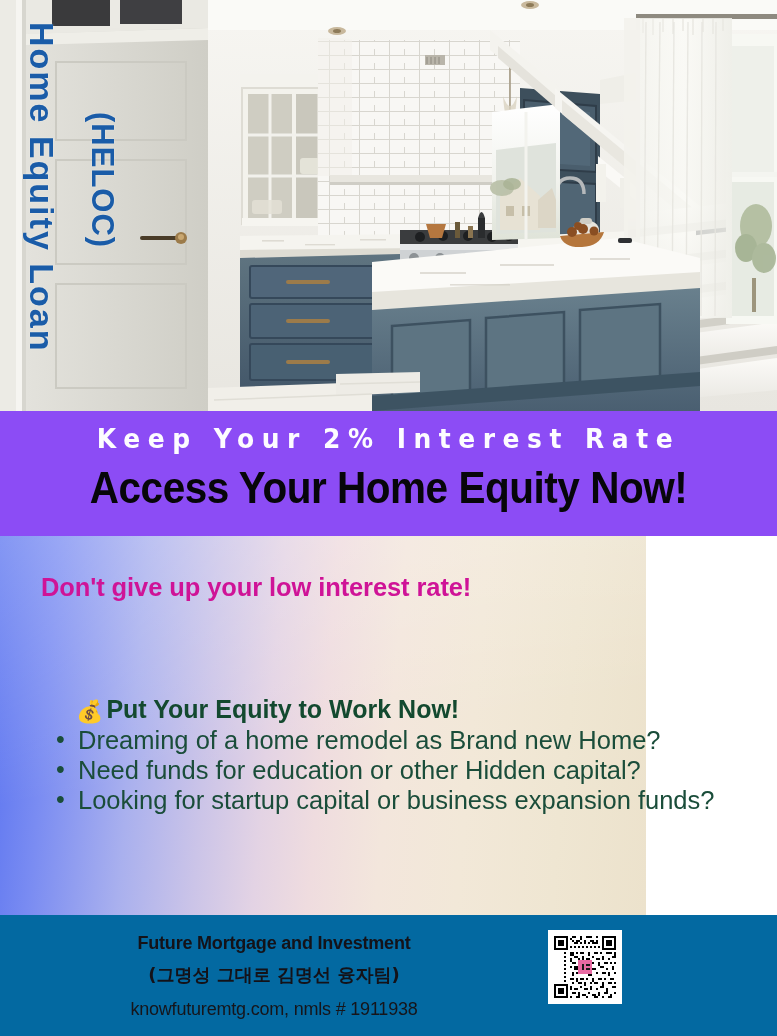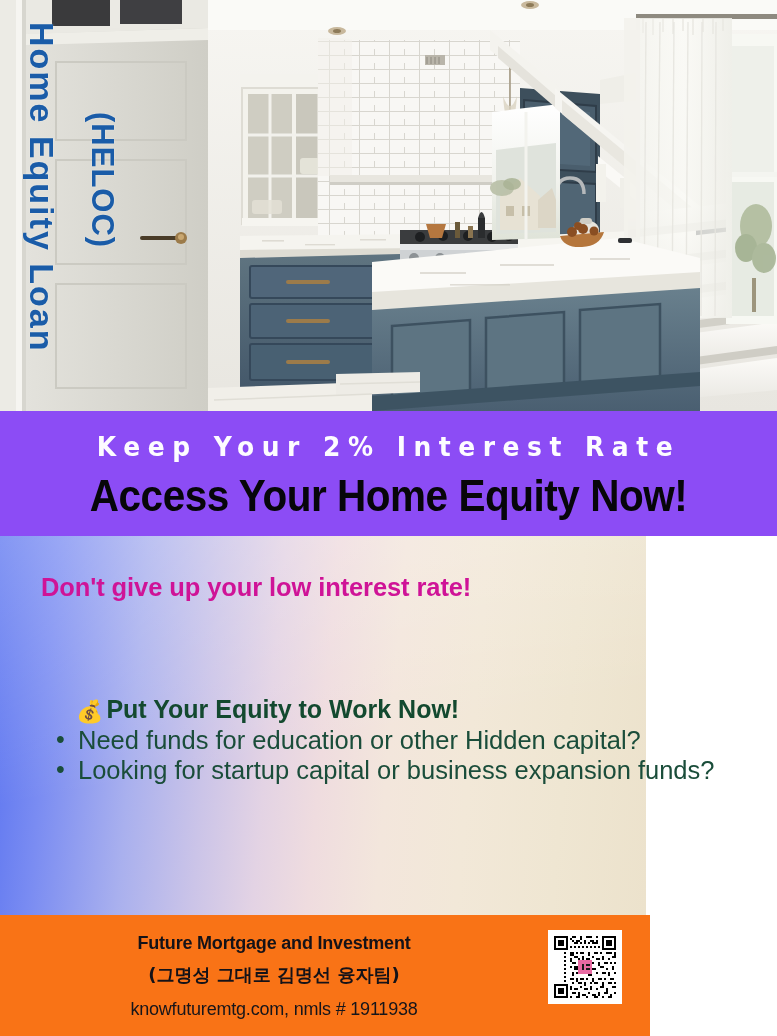--- a/index.html
+++ b/index.html
@@ -52,21 +52,21 @@
   }
 
   
   .banner {
     position: absolute;
     left: 0; top: 411px;
     width: 777px;
     height: 125px;
     background: #8c4cf5;
     box-sizing: border-box;
-    padding-top: 22px;
+    padding-top: 14px;
   }
   .banner-kicker {
     text-align: center;
     color: #fdfcff;
     font-size: 25px;
     font-weight: bold;
     letter-spacing: 7.5px;
     font-family: "DejaVu Sans", sans-serif;
     white-space: nowrap;
     transform: scaleY(1.05);
@@ -151,23 +151,23 @@
     left: 4px;
     top: -1px;
     font-size: 25px;
     color: #1a4d3a;
   }
 
   
   .footer {
     position: absolute;
     left: 0; top: 915px;
-    width: 650px;
+    width: 777px;
     height: 121px;
-    background: #f97316;
+    background: #0369a1;
   }
   .footer-company {
     position: absolute;
     left: 0; top: 18px;
     width: 548px;
     text-align: center;
     color: #141218;
     font-size: 18px;
     font-weight: bold;
     letter-spacing: -0.2px;
@@ -512,20 +512,21 @@
 
     <div class="lead">
       <div>Don't give up your low interest rate!</div>
     </div>
 
     <div class="equity-heading">
       <span class="bagicon">💰</span><span>Put Your Equity to Work Now!</span>
     </div>
 
     <ul class="bullets">
+      <li>Dreaming of a home remodel as Brand new Home?</li>
       <li>Need funds for education or other Hidden capital?</li>
       <li>Looking for startup capital or business expansion funds?</li>
     </ul>
   </div>
 
   <div class="footer">
     <div class="footer-company">Future Mortgage and Investment</div>
     <div class="footer-korean">(그명성 그대로 김명선 융자팀)</div>
     <div class="footer-contact">knowfuturemtg.com, nmls # 1911938</div>
   </div>

